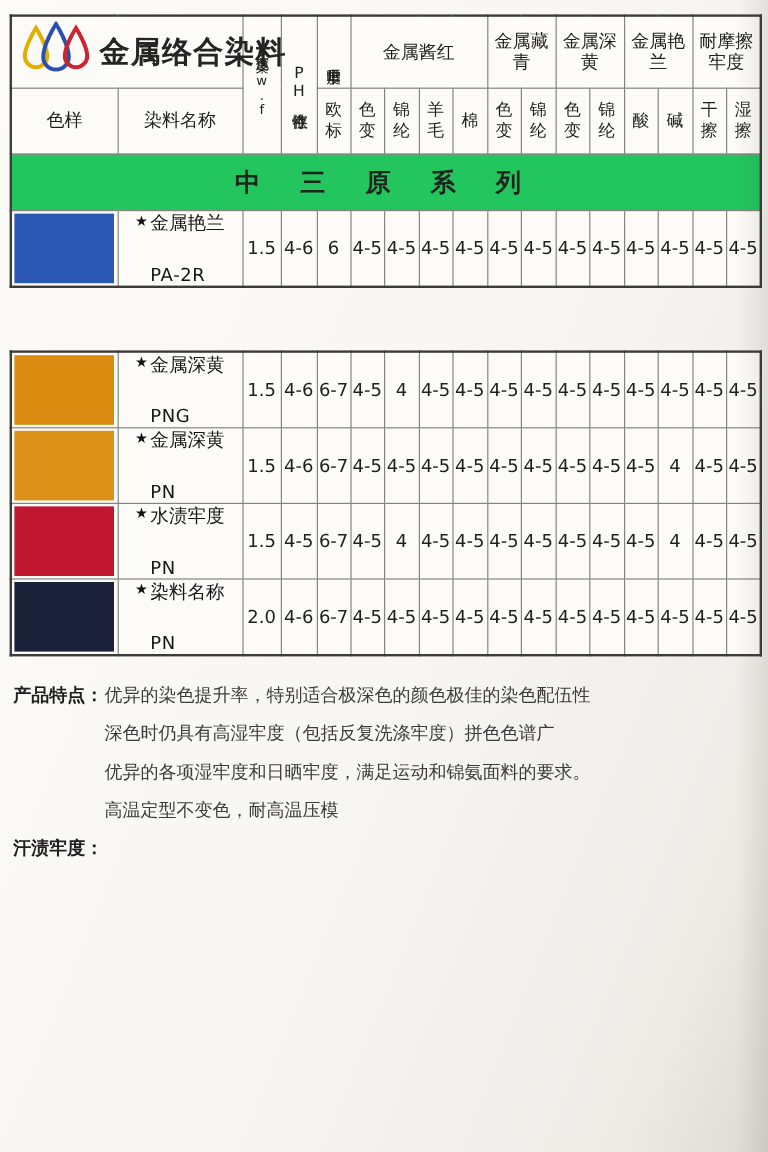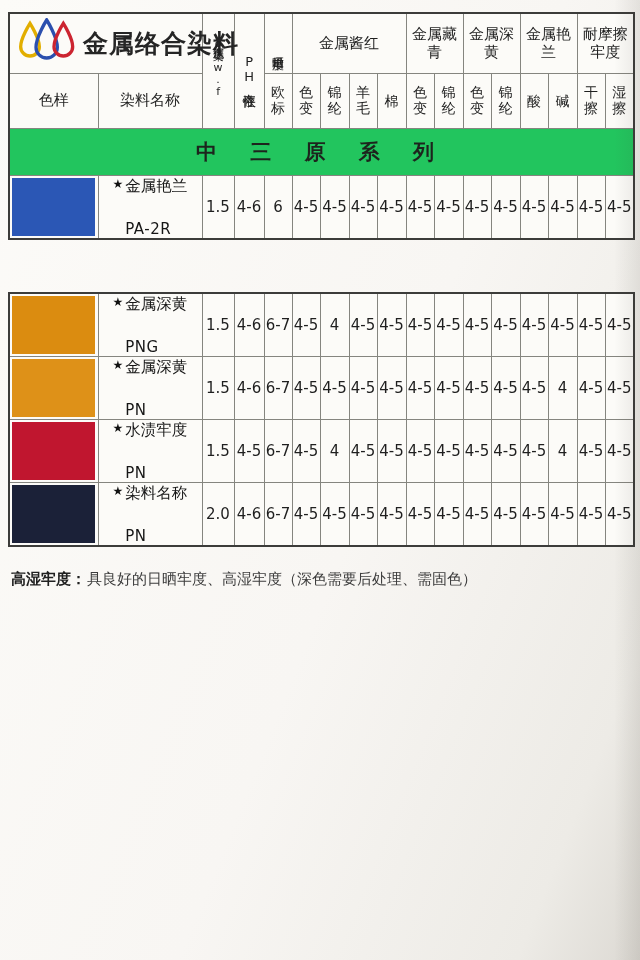--- a/index.html
+++ b/index.html
@@ -305,20 +305,26 @@
       <td>4-5</td>
       <td>4-5</td>
       <td>4-5</td>
       <td>4-5</td>
     </tr>
   </tbody>
     </table>
 
   <div class="notes">
     <div class="note-block">
-      <div class="note-label">高湿牢度：</div>
+      <div class="note-label">产品特点：</div>
       <div class="note-lines">
-        <div class="note-line">具良好的日晒牢度、高湿牢度（深色需要后处理、需固色）</div>
+        <div class="note-line">优异的染色提升率，特别适合极深色的颜色极佳的染色配伍性</div>
+        <div class="note-line">深色时仍具有高湿牢度（包括反复洗涤牢度）拼色色谱广</div>
+        <div class="note-line">优异的各项湿牢度和日晒牢度，满足运动和锦氨面料的要求。</div>
+        <div class="note-line">高温定型不变色，耐高温压模</div>
       </div>
     </div>
+    <div class="note-block">
+      <div class="note-label">汗渍牢度：</div>
+    </div>
   </div>
 
 </div>
 
 </body></html>

